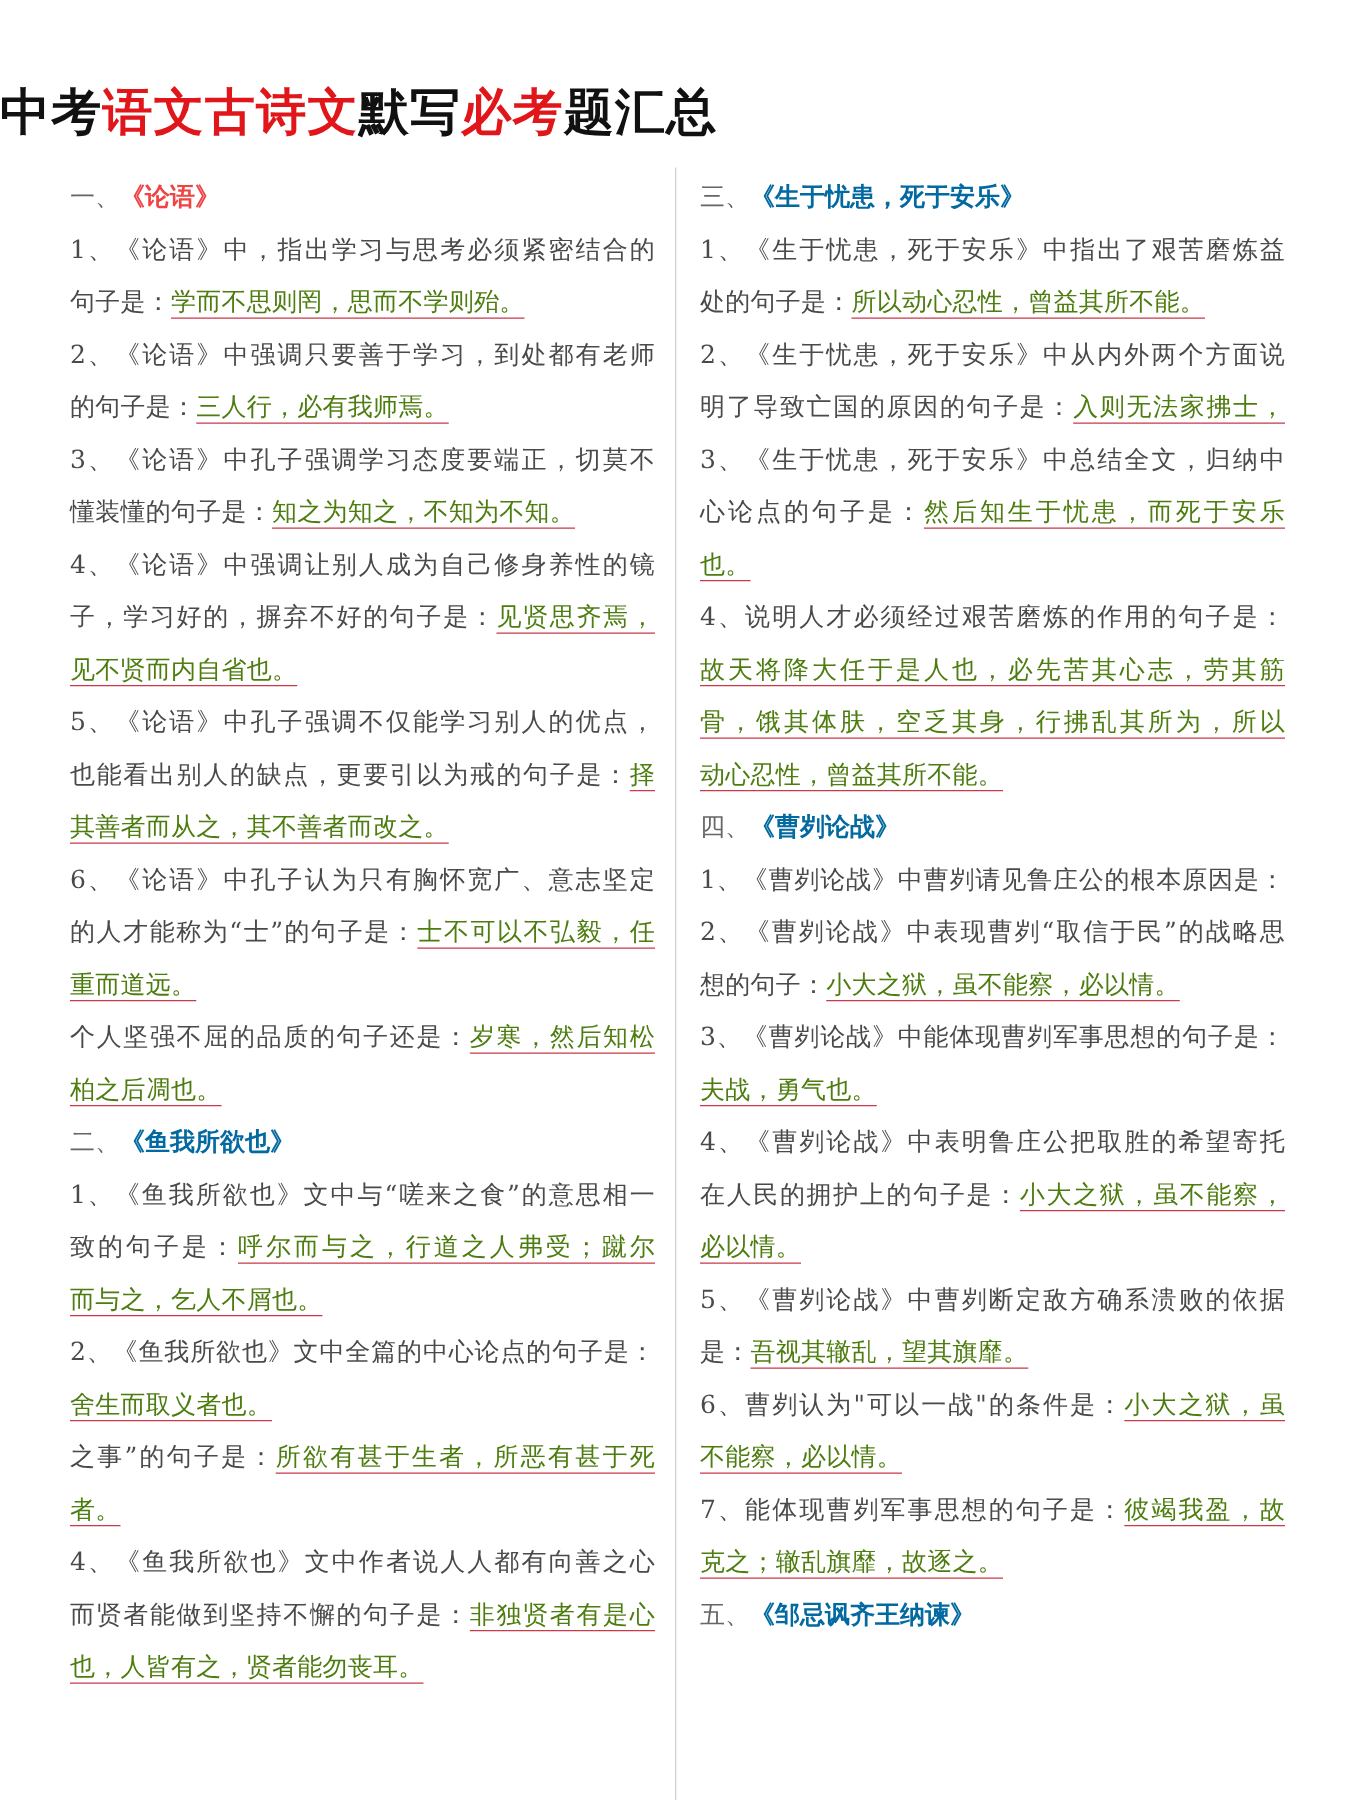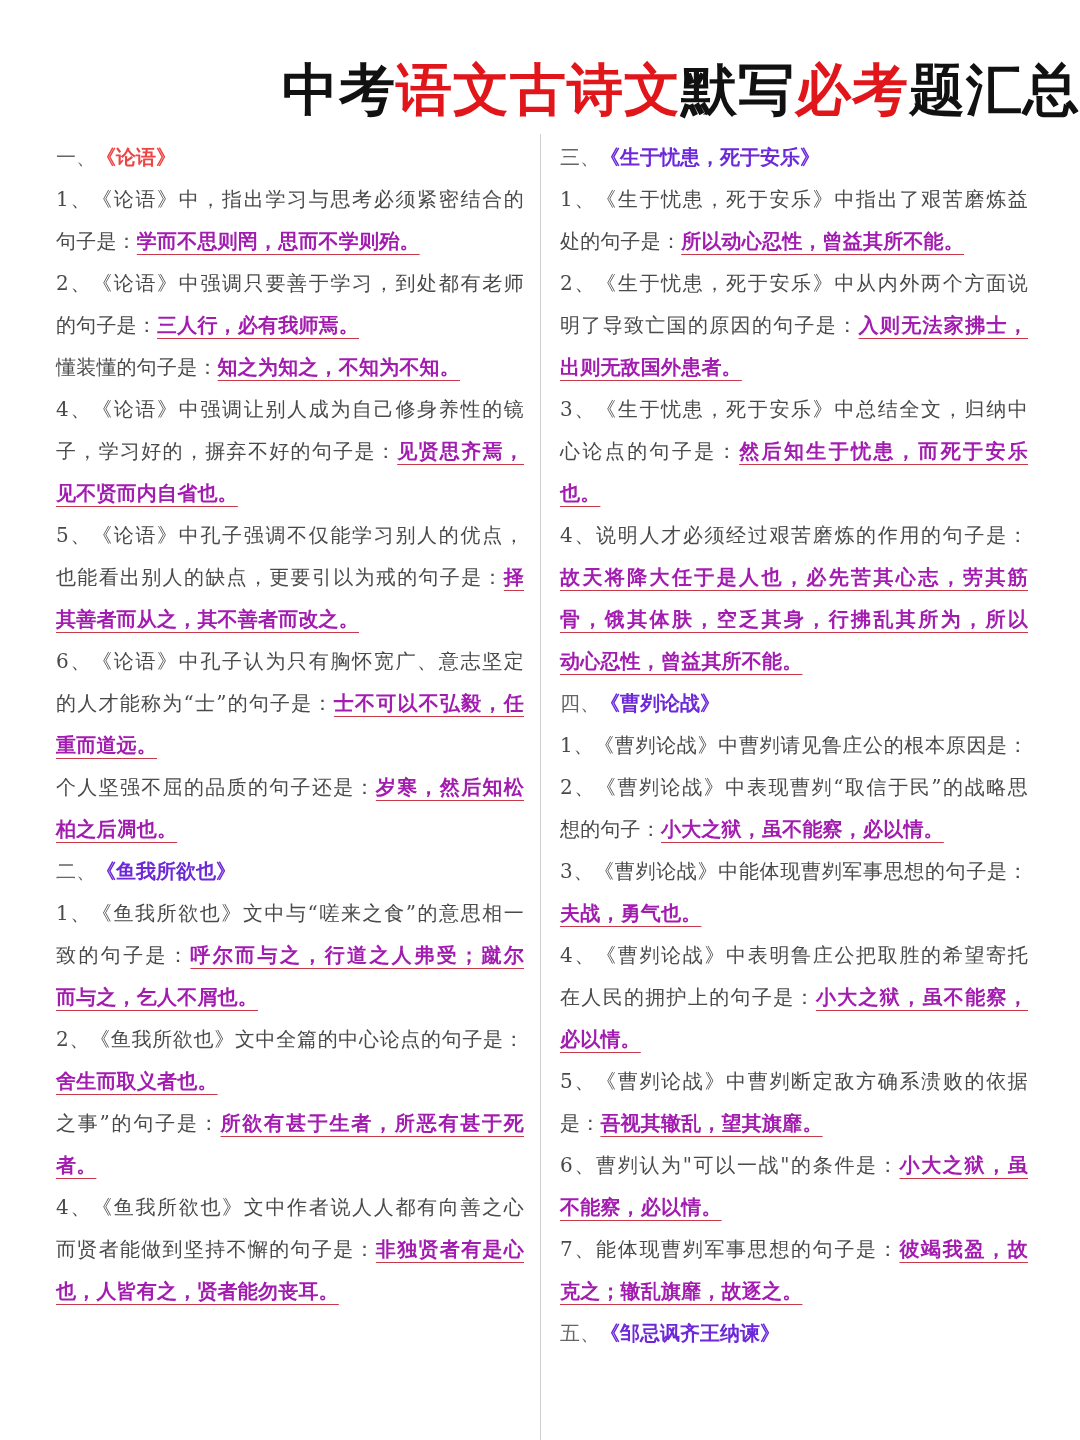--- a/index.html
+++ b/index.html
@@ -1,46 +1,47 @@
 <!DOCTYPE html>
 <html><head>
 <meta charset="utf-8">
 <style>
   html, body { margin: 0; padding: 0; background: #ffffff; }
   body { width: 1080px; height: 1440px; overflow: hidden; position: relative;
          font-family: "DejaVu Serif", "Liberation Serif", serif; }
-  .title { position: absolute; top: 58px; left: 0; width: 1080px; text-align: right;
+  .title { position: absolute; top: 58px; left: 0; width: 1080px; text-align: left;
            font-family: "DejaVu Sans", "Liberation Sans", sans-serif; font-weight: bold;
-           font-size: 56px; line-height: 64px; letter-spacing: 1px; color: #111; }
+           font-size: 40px; line-height: 64px; letter-spacing: 1px; color: #111; }
   .title .red { color: #e0161b; }
   .divider { position: absolute; left: 540px; top: 134px; width: 1px; height: 1306px; background: #cfcfcf; }
   .col { position: absolute; top: 136px; width: 468px; }
   .col.left { left: 56px; }
   .col.right { left: 560px; }
   .line { font-size: 20px; line-height: 42px; height: 42px; white-space: nowrap; color: #4a4a4a;
           text-align: justify; text-align-last: justify; letter-spacing: 0.2px; }
   .line.last { text-align-last: left; }
   .heading { font-size: 20px; line-height: 42px; height: 42px; white-space: nowrap; color: #555; font-weight: bold; }
   .heading .num { font-weight: normal; color: #666; }
-  .heading .book { color: #6d28d9; }
+  .heading .book { color: #0369a1; }
   .heading.blue .book { color: #ef4444; }
-  .ans { color: #a21caf; font-weight: bold; text-decoration: underline; text-decoration-color: #c83a4a;
+  .ans { color: #4d7c0f; font-weight: normal; text-decoration: underline; text-decoration-color: #c83a4a;
          text-underline-offset: 6px; text-decoration-thickness: 1px; }
 </style>
 </head>
 <body>
 
 <div class="title" id="title"><span>中考</span><span class="red">语文古诗文</span><span>默写</span><span class="red">必考</span><span>题汇总</span></div>
 <div class="divider"></div>
 <div class="col left" id="leftCol">
     <div class="heading blue"><span class="num">一、</span><span class="book">《论语》</span></div>
     <div class="line"><span>1、《论语》中，指出学习与思考必须紧密结合的</span></div>
     <div class="line last"><span>句子是：</span><span class="ans">学而不思则罔，思而不学则殆。</span></div>
     <div class="line"><span>2、《论语》中强调只要善于学习，到处都有老师</span></div>
     <div class="line last"><span>的句子是：</span><span class="ans">三人行，必有我师焉。</span></div>
+    <div class="line"><span>3、《论语》中孔子强调学习态度要端正，切莫不</span></div>
     <div class="line last"><span>懂装懂的句子是：</span><span class="ans">知之为知之，不知为不知。</span></div>
     <div class="line"><span>4、《论语》中强调让别人成为自己修身养性的镜</span></div>
     <div class="line"><span>子，学习好的，摒弃不好的句子是：</span><span class="ans">见贤思齐焉，</span></div>
     <div class="line last"><span class="ans">见不贤而内自省也。</span></div>
     <div class="line"><span>5、《论语》中孔子强调不仅能学习别人的优点，</span></div>
     <div class="line"><span>也能看出别人的缺点，更要引以为戒的句子是：</span><span class="ans">择</span></div>
     <div class="line last"><span class="ans">其善者而从之，其不善者而改之。</span></div>
     <div class="line"><span>6、《论语》中孔子认为只有胸怀宽广、意志坚定</span></div>
     <div class="line"><span>的人才能称为“士”的句子是：</span><span class="ans">士不可以不弘毅，任</span></div>
     <div class="line last"><span class="ans">重而道远。</span></div>
@@ -57,21 +58,20 @@
     <div class="line"><span>4、《鱼我所欲也》文中作者说人人都有向善之心</span></div>
     <div class="line"><span>而贤者能做到坚持不懈的句子是：</span><span class="ans">非独贤者有是心</span></div>
     <div class="line last"><span class="ans">也，人皆有之，贤者能勿丧耳。</span></div>
   </div>
 <div class="col right" id="rightCol">
     <div class="heading"><span class="num">三、</span><span class="book">《生于忧患，死于安乐》</span></div>
     <div class="line"><span>1、《生于忧患，死于安乐》中指出了艰苦磨炼益</span></div>
     <div class="line last"><span>处的句子是：</span><span class="ans">所以动心忍性，曾益其所不能。</span></div>
     <div class="line"><span>2、《生于忧患，死于安乐》中从内外两个方面说</span></div>
     <div class="line"><span>明了导致亡国的原因的句子是：</span><span class="ans">入则无法家拂士，</span></div>
-    <div class="line last"><span class="ans">出则无敌国外患者。</span></div>
     <div class="line"><span>3、《生于忧患，死于安乐》中总结全文，归纳中</span></div>
     <div class="line"><span>心论点的句子是：</span><span class="ans">然后知生于忧患，而死于安乐</span></div>
     <div class="line last"><span class="ans">也。</span></div>
     <div class="line"><span>4、说明人才必须经过艰苦磨炼的作用的句子是：</span></div>
     <div class="line"><span class="ans">故天将降大任于是人也，必先苦其心志，劳其筋</span></div>
     <div class="line"><span class="ans">骨，饿其体肤，空乏其身，行拂乱其所为，所以</span></div>
     <div class="line last"><span class="ans">动心忍性，曾益其所不能。</span></div>
     <div class="heading"><span class="num">四、</span><span class="book">《曹刿论战》</span></div>
     <div class="line"><span>1、《曹刿论战》中曹刿请见鲁庄公的根本原因是：</span></div>
     <div class="line"><span>2、《曹刿论战》中表现曹刿“取信于民”的战略思</span></div>

